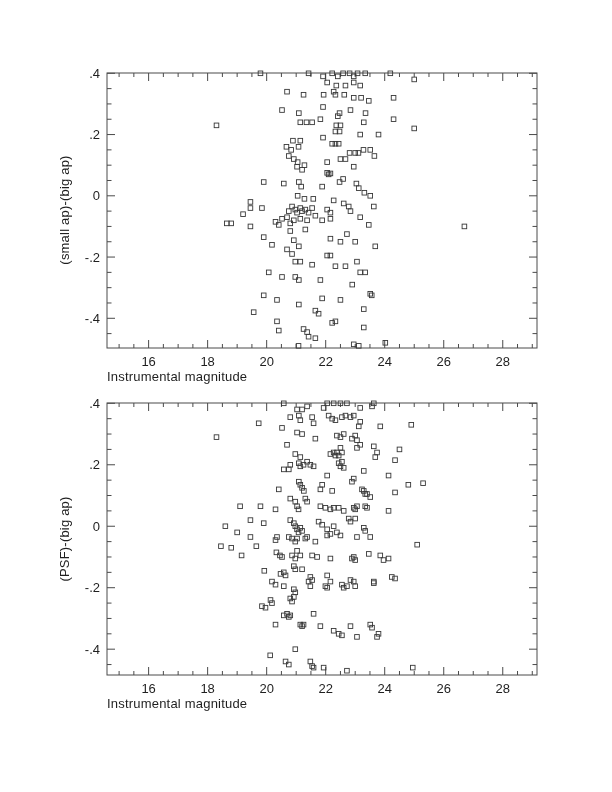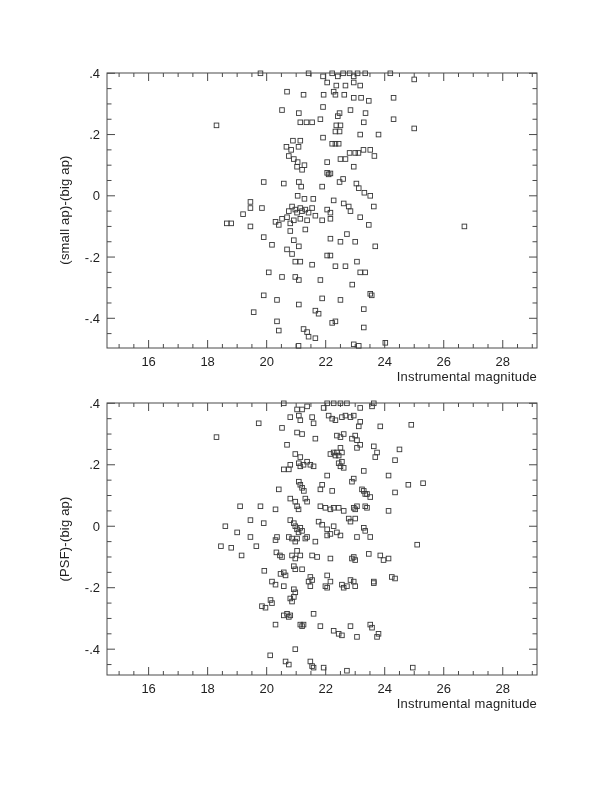--- a/index.html
+++ b/index.html
@@ -1,20 +1,20 @@
 <!DOCTYPE html>
 <html><head>
 <meta charset="utf-8">
 <style>
   html,body{margin:0;padding:0;background:#ffffff;}
   .page{position:relative;width:612px;height:792px;background:#ffffff;overflow:hidden;
         font-family:"Liberation Sans",sans-serif;}
   .figure-svg{position:absolute;left:0;top:0;}
   .axis-label{position:absolute;color:#1f1f1f;font-size:13px;letter-spacing:0.2px;}
-  .x-label{left:107px;width:430px;text-align:right;}
+  .x-label{left:107px;width:430px;text-align:left;}
   .y-label{white-space:nowrap;transform:translate(-50%,-50%) rotate(-90deg);}
 </style>
 </head>
 <body>
 
 <div class="page">
   <svg class="figure-svg" width="612" height="792" viewBox="0 0 612 792">
       <g>
         <rect x="107" y="73" width="430" height="275" fill="none" stroke="#4a4a4a" stroke-width="1"></rect>
         <line x1="148.61290322580646" y1="348" x2="148.61290322580646" y2="340" stroke="#4a4a4a" stroke-width="1"></line>

